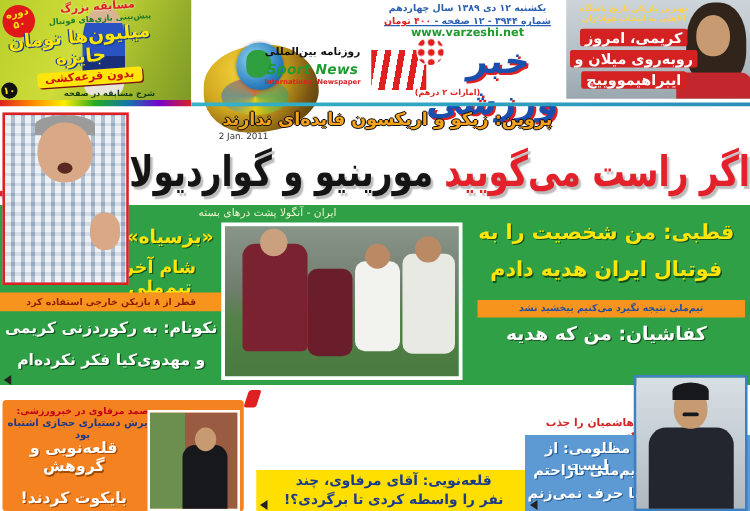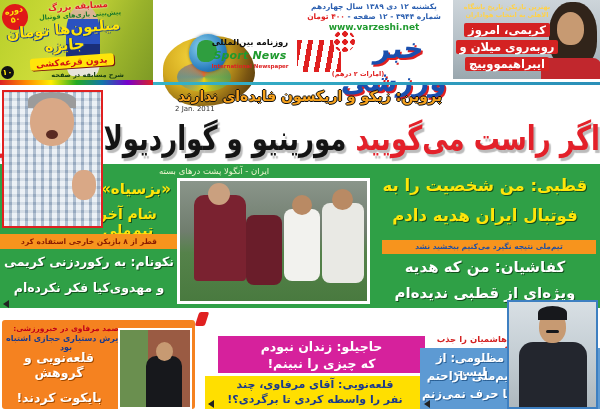--- a/index.html
+++ b/index.html
@@ -43,21 +43,21 @@
       background:radial-gradient(circle at 35% 35%,#8fd4ee,#2a7fc0 62%,#14507e);box-shadow:0 0 3px rgba(0,0,0,.4);}
   .globe-land{left:44px;top:8px;width:20px;height:22px;border-radius:45% 55% 60% 40%;background:#2f9e3f;}
   .em-fa{right:2px;top:5px;width:86px;color:#111;font-size:8.5px;}
   .em-en{right:2px;top:17px;width:86px;color:#1f9a2e;font-size:11px;font-style:italic;letter-spacing:.2px;}
   .em-en2{right:2px;top:31px;width:86px;color:#d22;font-size:5.5px;}
   .em-date{left:22px;top:73px;width:70px;color:#333;font-size:7px;text-align:left;}
 
   
   .mast{left:295px;top:0;width:158px;height:59px;}
   .m-date{right:2px;top:2px;width:154px;color:#2b5fb0;font-size:7.5px;}
-  .m-issue{right:2px;top:12px;width:154px;color:#2b5fb0;font-size:7.5px;}
+  .m-issue{right:2px;top:12px;width:154px;color:#2b5fb0;font-size:7.5px;text-decoration:underline;}
   .m-issue .price{color:#e02020;}
   .m-web{right:2px;top:22px;width:154px;color:#1f9a2e;font-size:9px;}
   .m-stripes{left:2px;top:40px;width:44px;height:32px;
       background:repeating-linear-gradient(100deg,#e02020 0 5px,#fff 5px 11px);}
   .m-ball{left:38px;top:30px;width:22px;height:22px;border-radius:50%;background:#fff;
       background-image:radial-gradient(#e02020 2.6px,transparent 3px);background-size:8px 8px;}
   .m-title{right:0;top:32px;width:112px;color:#1a4fae;font-size:28px;font-weight:900;
       transform:skewX(-8deg);text-shadow:2px 2px 0 #e02020;}
   .m-price{left:28px;top:70px;width:70px;color:#e02020;font-size:6.5px;}
   .tealline{left:153px;top:82px;width:447px;height:3px;
@@ -233,40 +233,35 @@
         </div>
       <div class="abs wp2">
           <span class="head"></span>
         </div>
     </div>
 
     <div class="abs g-r1 fa ctr b">قطبی: من شخصیت را به</div>
     <div class="abs g-r2 fa ctr b">فوتبال ایران هدیه دادم</div>
     <div class="abs g-strip2 fa ctr b">تیم‌ملی نتیجه نگیرد می‌کنیم ببخشید نشد</div>
     <div class="abs g-kaf1 fa ctr b">کفاشیان: من که هدیه</div>
-    <div class="abs g-kaf2 fa ctr b">ویژه‌ای از قطبی ندیده‌ام</div>
   </div>
 
   <div class="abs quote"></div>
 
   <div class="abs marf">
     <div class="abs mf-kick fa ctr b">صمد مرفاوی در خبرورزشی:</div>
     <div class="abs mf-sub fa ctr b">پذیرش دستیاری حجازی اشتباه بود</div>
     <div class="abs mf-l1 fa ctr b">قلعه‌نویی و گروهش</div>
     <div class="abs mf-l3 fa ctr b">بایکوت کردند!</div>
     <div class="abs mf-photo">
       <div class="abs mf-man"></div>
       <div class="abs mf-head"></div>
     </div>
   </div>
 
-  <div class="abs haj">
-    <div class="abs haj-l1 fa ctr b">حاجیلو: زندان نبودم</div>
-    <div class="abs haj-l2 fa ctr b">که چیزی را نبینم!</div>
-  </div>
 
   <div class="abs ghl">
     <div class="abs ghl-l1 fa ctr b">قلعه‌نویی: آقای مرفاوی، چند</div>
     <div class="abs ghl-l2 fa ctr b">نفر را واسطه کردی تا برگردی؟!</div>
   </div>
 
   <div class="abs hash fa ctr b">نمی‌توانستیم هاشمیان را جذب کنیم</div>
 
   <div class="abs maz">
     <div class="abs mz-l1 fa ctr b">مظلومی: از لیست</div>

